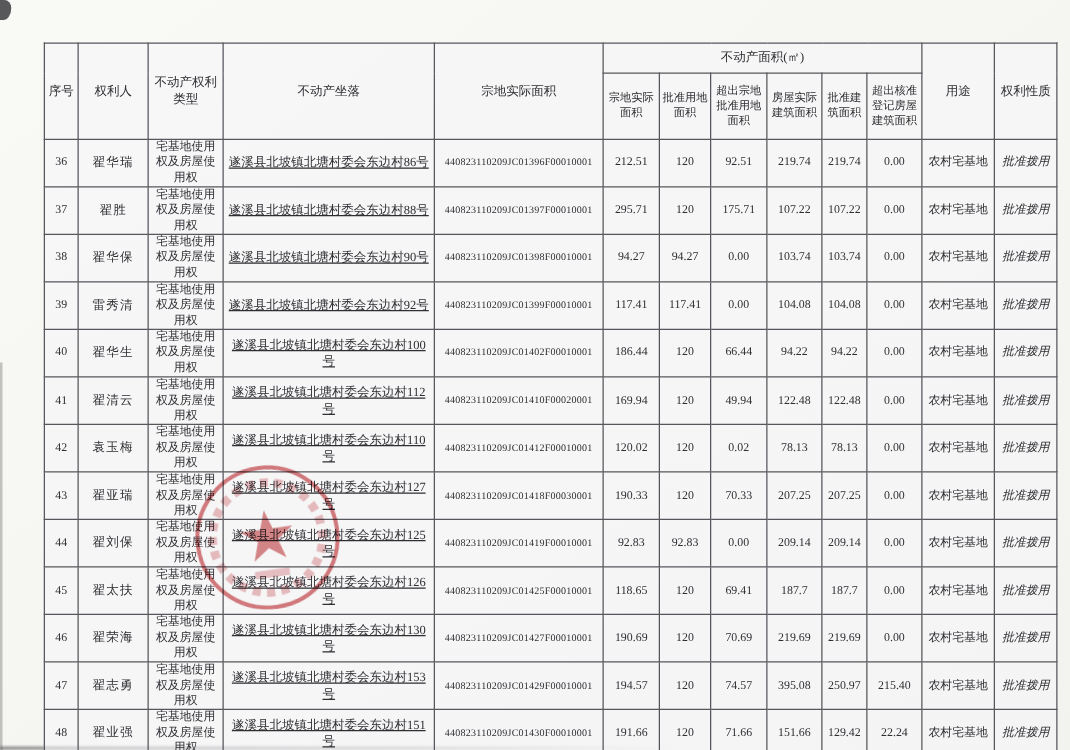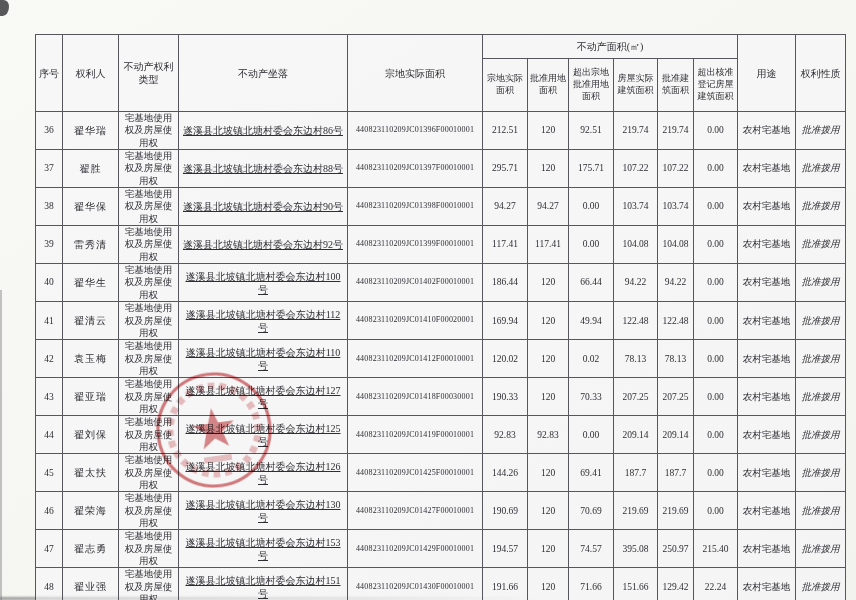--- a/index.html
+++ b/index.html
@@ -229,21 +229,21 @@
           <td class="c-excess_building">0.00</td>
           <td class="c-usage">农村宅基地</td>
           <td class="c-right_nature">批准拨用</td>
         </tr>
         <tr>
           <td class="c-no">45</td>
           <td class="c-holder">翟太扶</td>
           <td class="c-right_type">宅基地使用权及房屋使用权</td>
           <td class="c-location">遂溪县北坡镇北塘村委会东边村126号</td>
           <td class="c-unit_no">440823110209JC01425F00010001</td>
-          <td class="c-parcel_actual">144.26</td>
+          <td class="c-parcel_actual">118.65</td>
           <td class="c-approved_land">120</td>
           <td class="c-excess_land">69.41</td>
           <td class="c-building_actual">187.7</td>
           <td class="c-approved_building">187.7</td>
           <td class="c-excess_building">0.00</td>
           <td class="c-usage">农村宅基地</td>
           <td class="c-right_nature">批准拨用</td>
         </tr>
         <tr>
           <td class="c-no">46</td>

